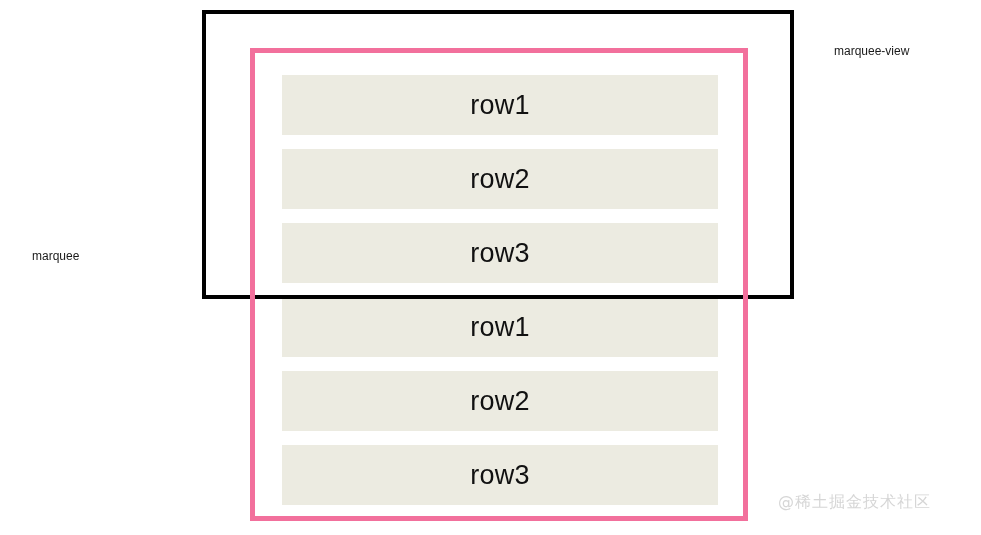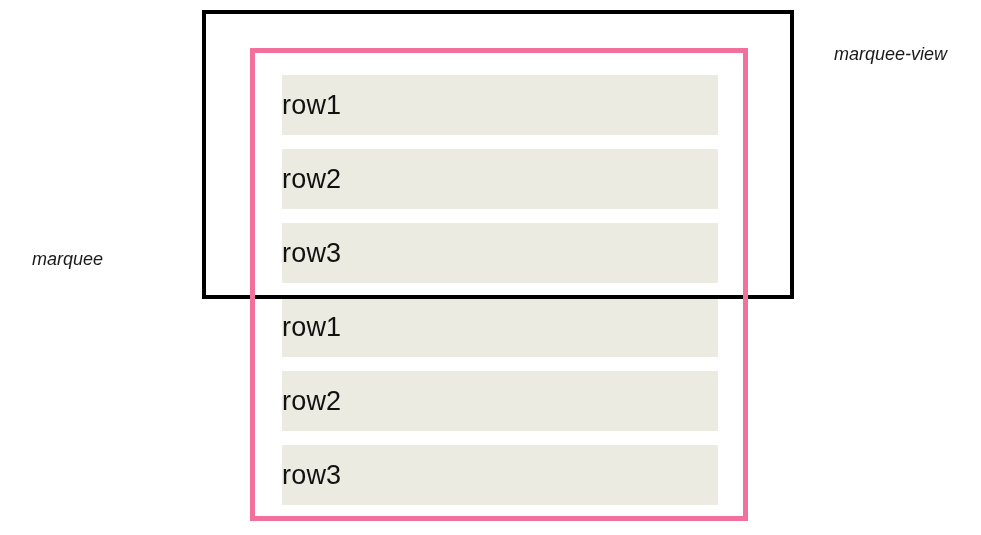--- a/index.html
+++ b/index.html
@@ -58,33 +58,33 @@
   }
 
   .row {
     width: 436px;
     height: 60px;
     margin-bottom: 14px;
     background: #ecebe1;
     color: #111111;
     font-size: 27px;
     line-height: 60px;
+    text-align: center;
     letter-spacing: 0.2px;
     box-sizing: border-box;
   }
   .row:last-child { margin-bottom: 0; }
 
   
   .label {
     position: absolute;
-    font-size: 18px;
+    font-size: 12px;
     color: #1a1a1a;
     white-space: nowrap;
     z-index: 4;
-    font-style: italic;
   }
   .label-view   { left: 834px; top: 44px; }
   .label-marquee{ left: 25px;  top: 249px; margin-left: 7px; }
 
   
   .watermark {
     position: absolute;
     left: 778px;
     top: 492px;
     font-size: 16px;
@@ -111,14 +111,15 @@
   </div>
 
   <div class="view-frame"></div>
 
   <div class="track-frame"></div>
 
   <div class="label label-view">marquee-view</div>
 
   <div class="label label-marquee">marquee</div>
 
+  <div class="watermark">@稀土掘金技术社区</div>
 
 </div>
 
 </body></html>

